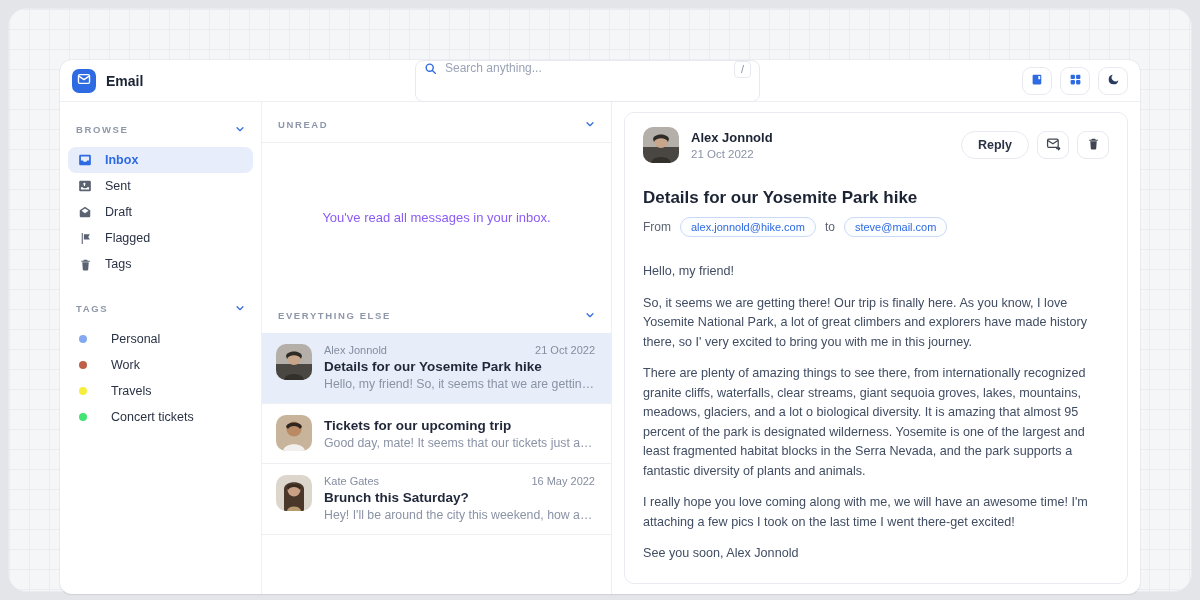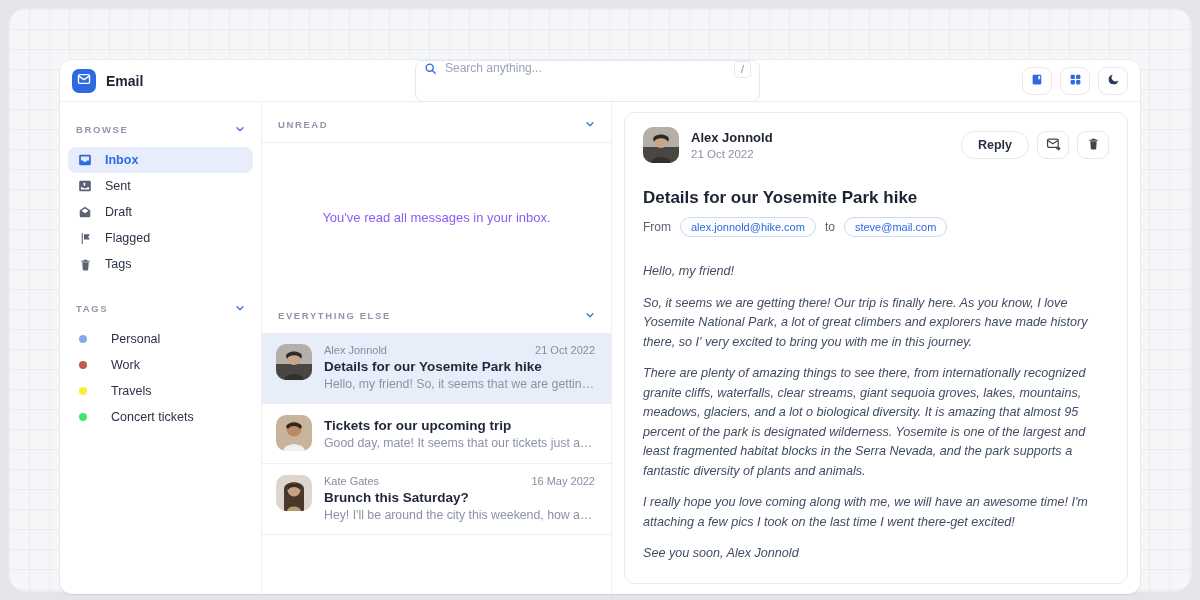--- a/index.html
+++ b/index.html
@@ -81,21 +81,21 @@
   .d-actions { margin-left:auto; display:flex; gap:8px; align-items:center; }
   .reply-btn { border:1px solid #e7e9ef; background:#fff; border-radius:14px; padding:6px 16px; font-size:12.5px; font-weight:600; color:#2a3245; cursor:pointer; font-family:"Liberation Sans", sans-serif; }
   .d-iconbtn { width:32px; height:28px; border:1px solid #e7e9ef; border-radius:9px; background:#fff; display:flex; align-items:center; justify-content:center; cursor:pointer; }
 
   .d-subject { font-size:17px; font-weight:700; color:#1c2434; margin:13px 0 9px; }
   .from-row { display:flex; align-items:center; gap:9px; padding-bottom:13px; }
   .from-row .flabel { font-size:12px; color:#5b6372; }
   .chip { font-size:11px; color:#2e6ae1; border:1px solid #c9d9f6; background:#fcfdff; border-radius:999px; padding:3px 10px; cursor:pointer; }
 
   .body-text { padding-top:12px; }
-  .body-text p { font-size:12.6px; line-height:1.55; color:#414d63; margin-bottom:12px;font-style:italic; }
+  .body-text p { font-size:12.6px; line-height:1.55; color:#414d63; margin-bottom:12px; }
   .body-text p:last-child { margin-bottom:13px; }
 </style>
 </head>
 <body>
 
 <div class="page-frame"></div>
 
 <div class="app">
 
   <div class="topbar">

